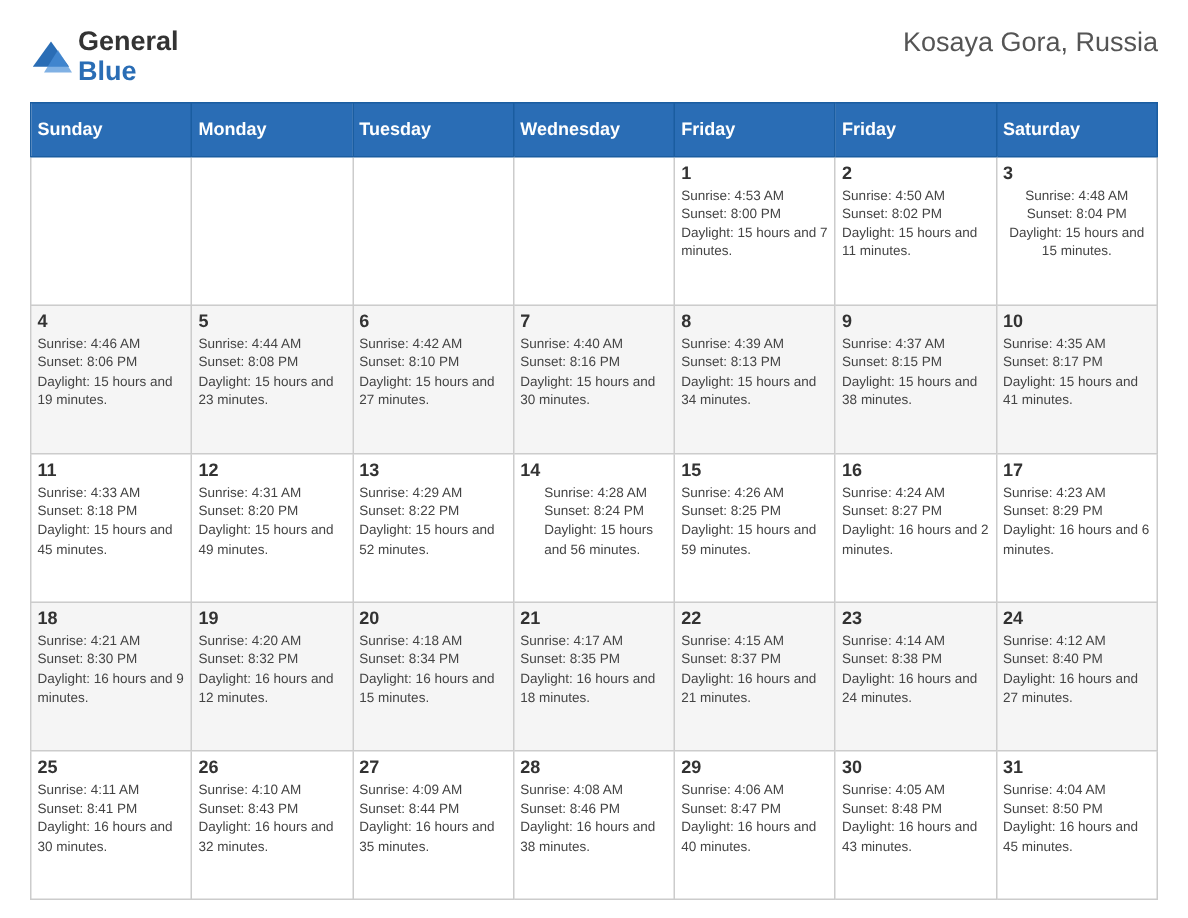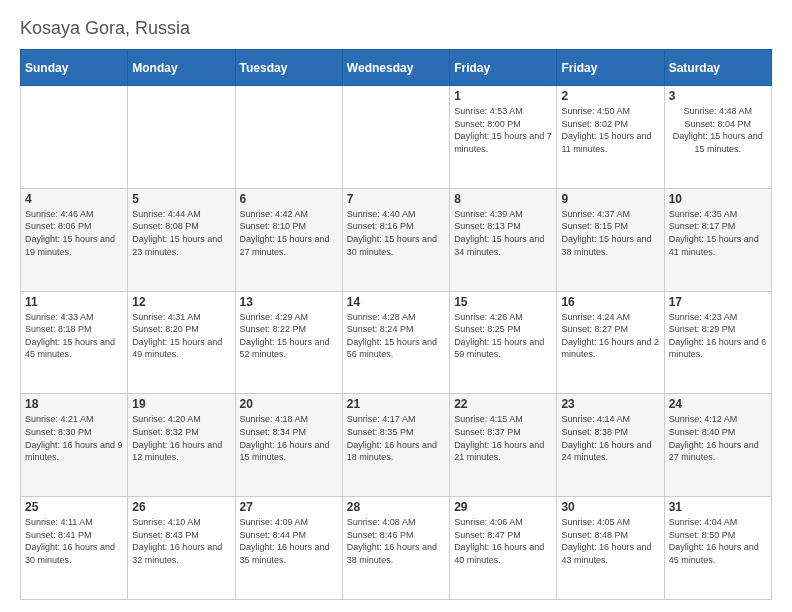--- a/index.html
+++ b/index.html
@@ -103,20 +103,30 @@
     }
     .empty-cell {
       background: #fff !important;
     }
   </style>
 </head>
 <body>
 
 <div class="page">
   <div class="header">
+    <div class="logo">
+      <svg class="logo-icon" viewBox="0 0 30 30">
+        <polygon points="15,4 28,22 2,22" fill="#2a6db5"></polygon>
+        <polygon points="20,10 30,26 10,26" fill="#4a90d9" opacity="0.7"></polygon>
+      </svg>
+      <div class="logo-text">
+        <span class="logo-general">General</span>
+        <span class="logo-blue">Blue</span>
+      </div>
+    </div>
     <div class="title-block">
       <div class="subtitle">Kosaya Gora, Russia</div>
     </div>
   </div>
 
   <table class="calendar">
     <thead>
       <tr>
       <th>Sunday</th>
           <th>Monday</th>
@@ -210,21 +220,21 @@
 Daylight: 15 hours and 49 minutes.</div>
           </td>
           <td>
             <span class="day-num">13</span>
             <div class="day-info" style="white-space: pre-line;">Sunrise: 4:29 AM
 Sunset: 8:22 PM
 Daylight: 15 hours and 52 minutes.</div>
           </td>
           <td>
             <span class="day-num">14</span>
-            <div class="day-info" style="white-space: pre-line;">Sunrise: 4:28 AM
+            <div class="day-info" style="white-space: pre-line; margin-left: 16px;">Sunrise: 4:28 AM
 Sunset: 8:24 PM
 Daylight: 15 hours and 56 minutes.</div>
           </td>
           <td>
             <span class="day-num">15</span>
             <div class="day-info" style="white-space: pre-line;">Sunrise: 4:26 AM
 Sunset: 8:25 PM
 Daylight: 15 hours and 59 minutes.</div>
           </td>
           <td>

